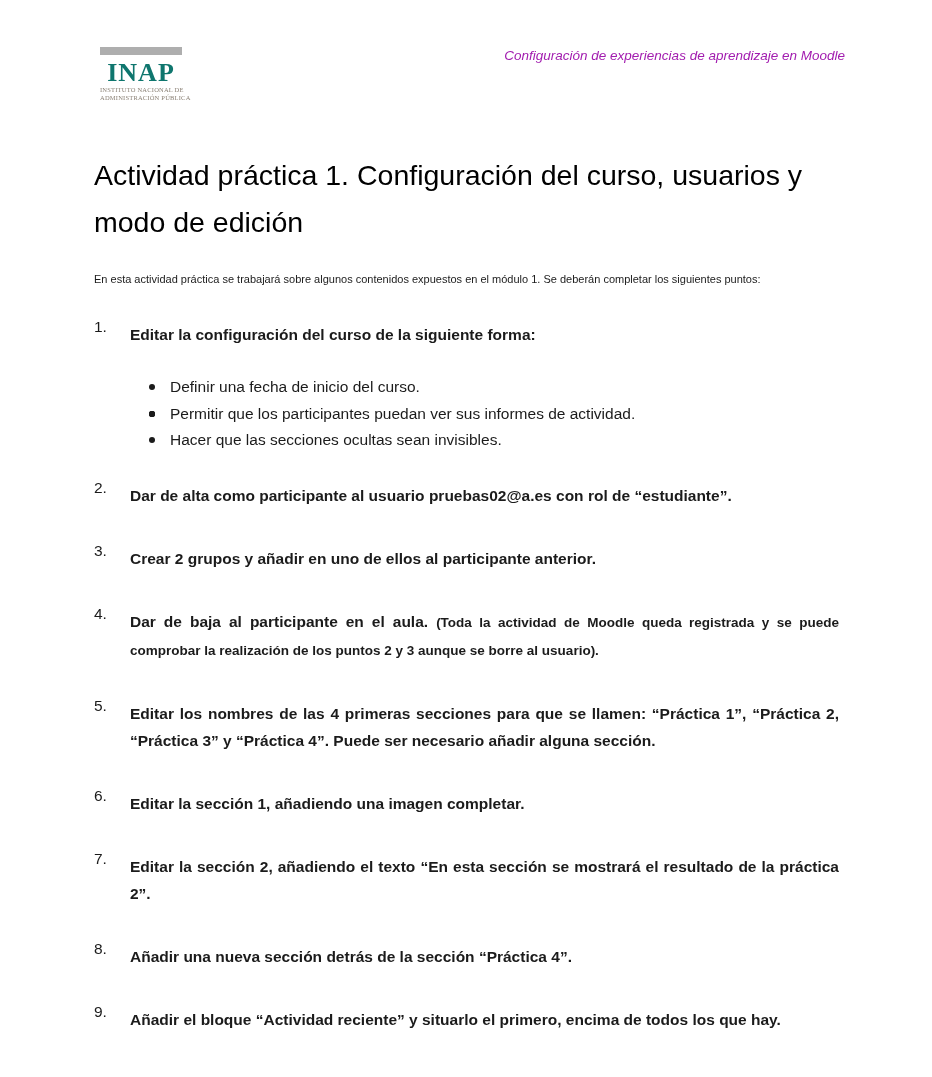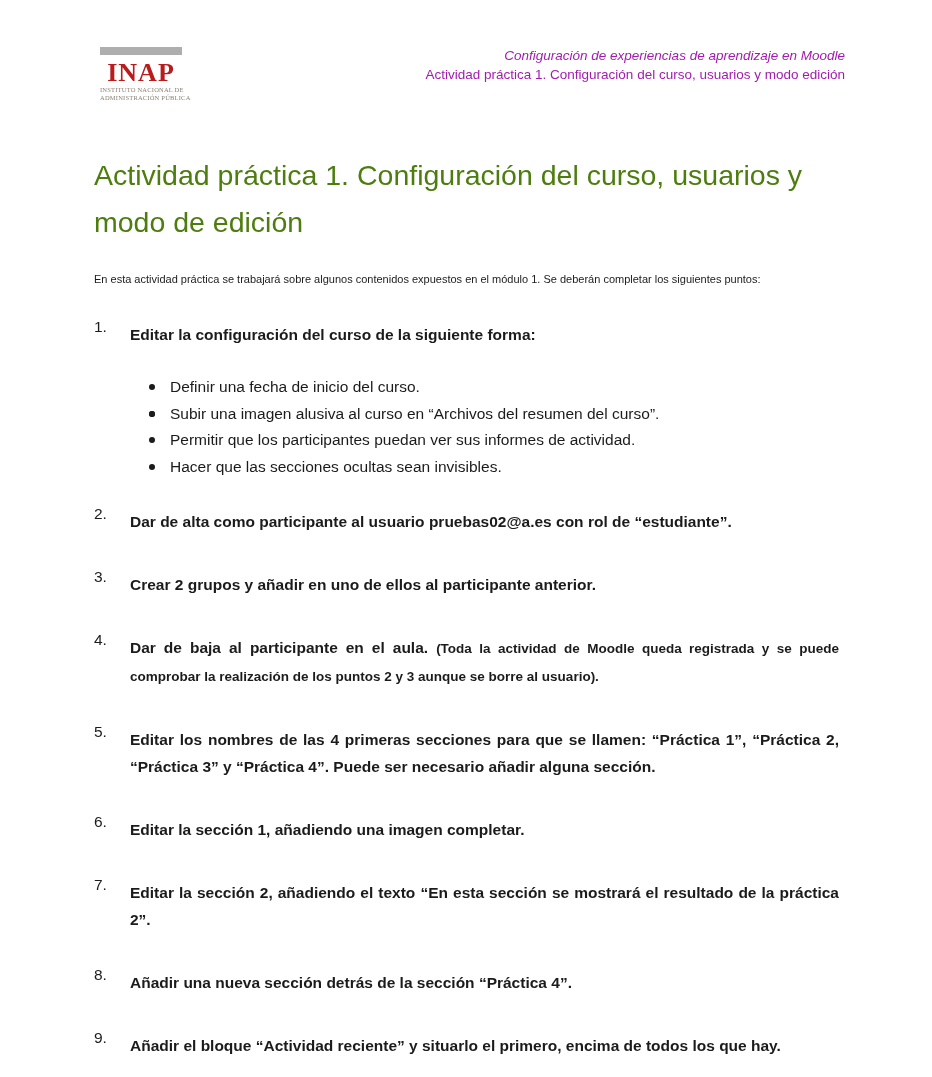--- a/index.html
+++ b/index.html
@@ -24,21 +24,21 @@
   .logo-bar {
     height: 8px;
     background: #aeaeae;
     margin-bottom: 4px;
   }
   .logo-name {
     font-family: "Liberation Serif", serif;
     font-weight: bold;
     font-size: 26px;
     line-height: 27px;
-    color: #b91c1c;
+    color: #0f766e;
     letter-spacing: 1px;
   }
   .logo-sub {
     font-family: "Liberation Serif", serif;
     font-size: 6.5px;
     line-height: 7.5px;
     color: #8a8075;
     letter-spacing: 0.2px;
     white-space: nowrap;
   }
@@ -58,21 +58,21 @@
     position: absolute;
     left: 94px;
     top: 152px;
     width: 753px;
   }
   h1.doc-title {
     margin: 0 0 20px 0;
     font-size: 28.5px;
     font-weight: 400;
     line-height: 47px;
-    color: #4d7c0f;
+    color: #000000;
   }
   p.intro {
     margin: 0;
     font-size: 11px;
     line-height: 27px;
   }
   .item {
     display: flex;
     margin-top: 20px;
   }
@@ -124,21 +124,20 @@
 
   <header>
     <div class="logo">
       <div class="logo-bar"></div>
       <div class="logo-name">INAP</div>
       <div class="logo-sub">INSTITUTO NACIONAL DE</div>
       <div class="logo-sub">ADMINISTRACIÓN PÚBLICA</div>
     </div>
     <div class="header-text">
       <div class="header-line-italic">Configuración de experiencias de aprendizaje en Moodle</div>
-      <div>Actividad práctica 1. Configuración del curso, usuarios y modo edición</div>
     </div>
   </header>
 
   <main>
     <h1 class="doc-title">Actividad práctica 1. Configuración del curso, usuarios y modo de edición</h1>
     <p class="intro">En esta actividad práctica se trabajará sobre algunos contenidos expuestos en el módulo 1. Se deberán completar los siguientes puntos:</p>
 
     <div class="item">
       <span class="item-num">1.</span>
       <div class="item-body">
@@ -146,21 +145,20 @@
         <ul class="bullets">
           <li>
               <span class="bullet-dot"></span>
               <span>Definir una fecha de inicio del curso.</span>
             </li>
           <li>
               <span class="bullet-dot"></span>
             </li>
           <li>
               <span class="bullet-dot"></span>
-              <span>Subir una imagen alusiva al curso en “Archivos del resumen del curso”.</span>
             </li>
           <li>
               <span class="bullet-dot"></span>
               <span>Permitir que los participantes puedan ver sus informes de actividad.</span>
             </li>
           <li>
               <span class="bullet-dot"></span>
               <span>Hacer que las secciones ocultas sean invisibles.</span>
             </li>
         </ul>

